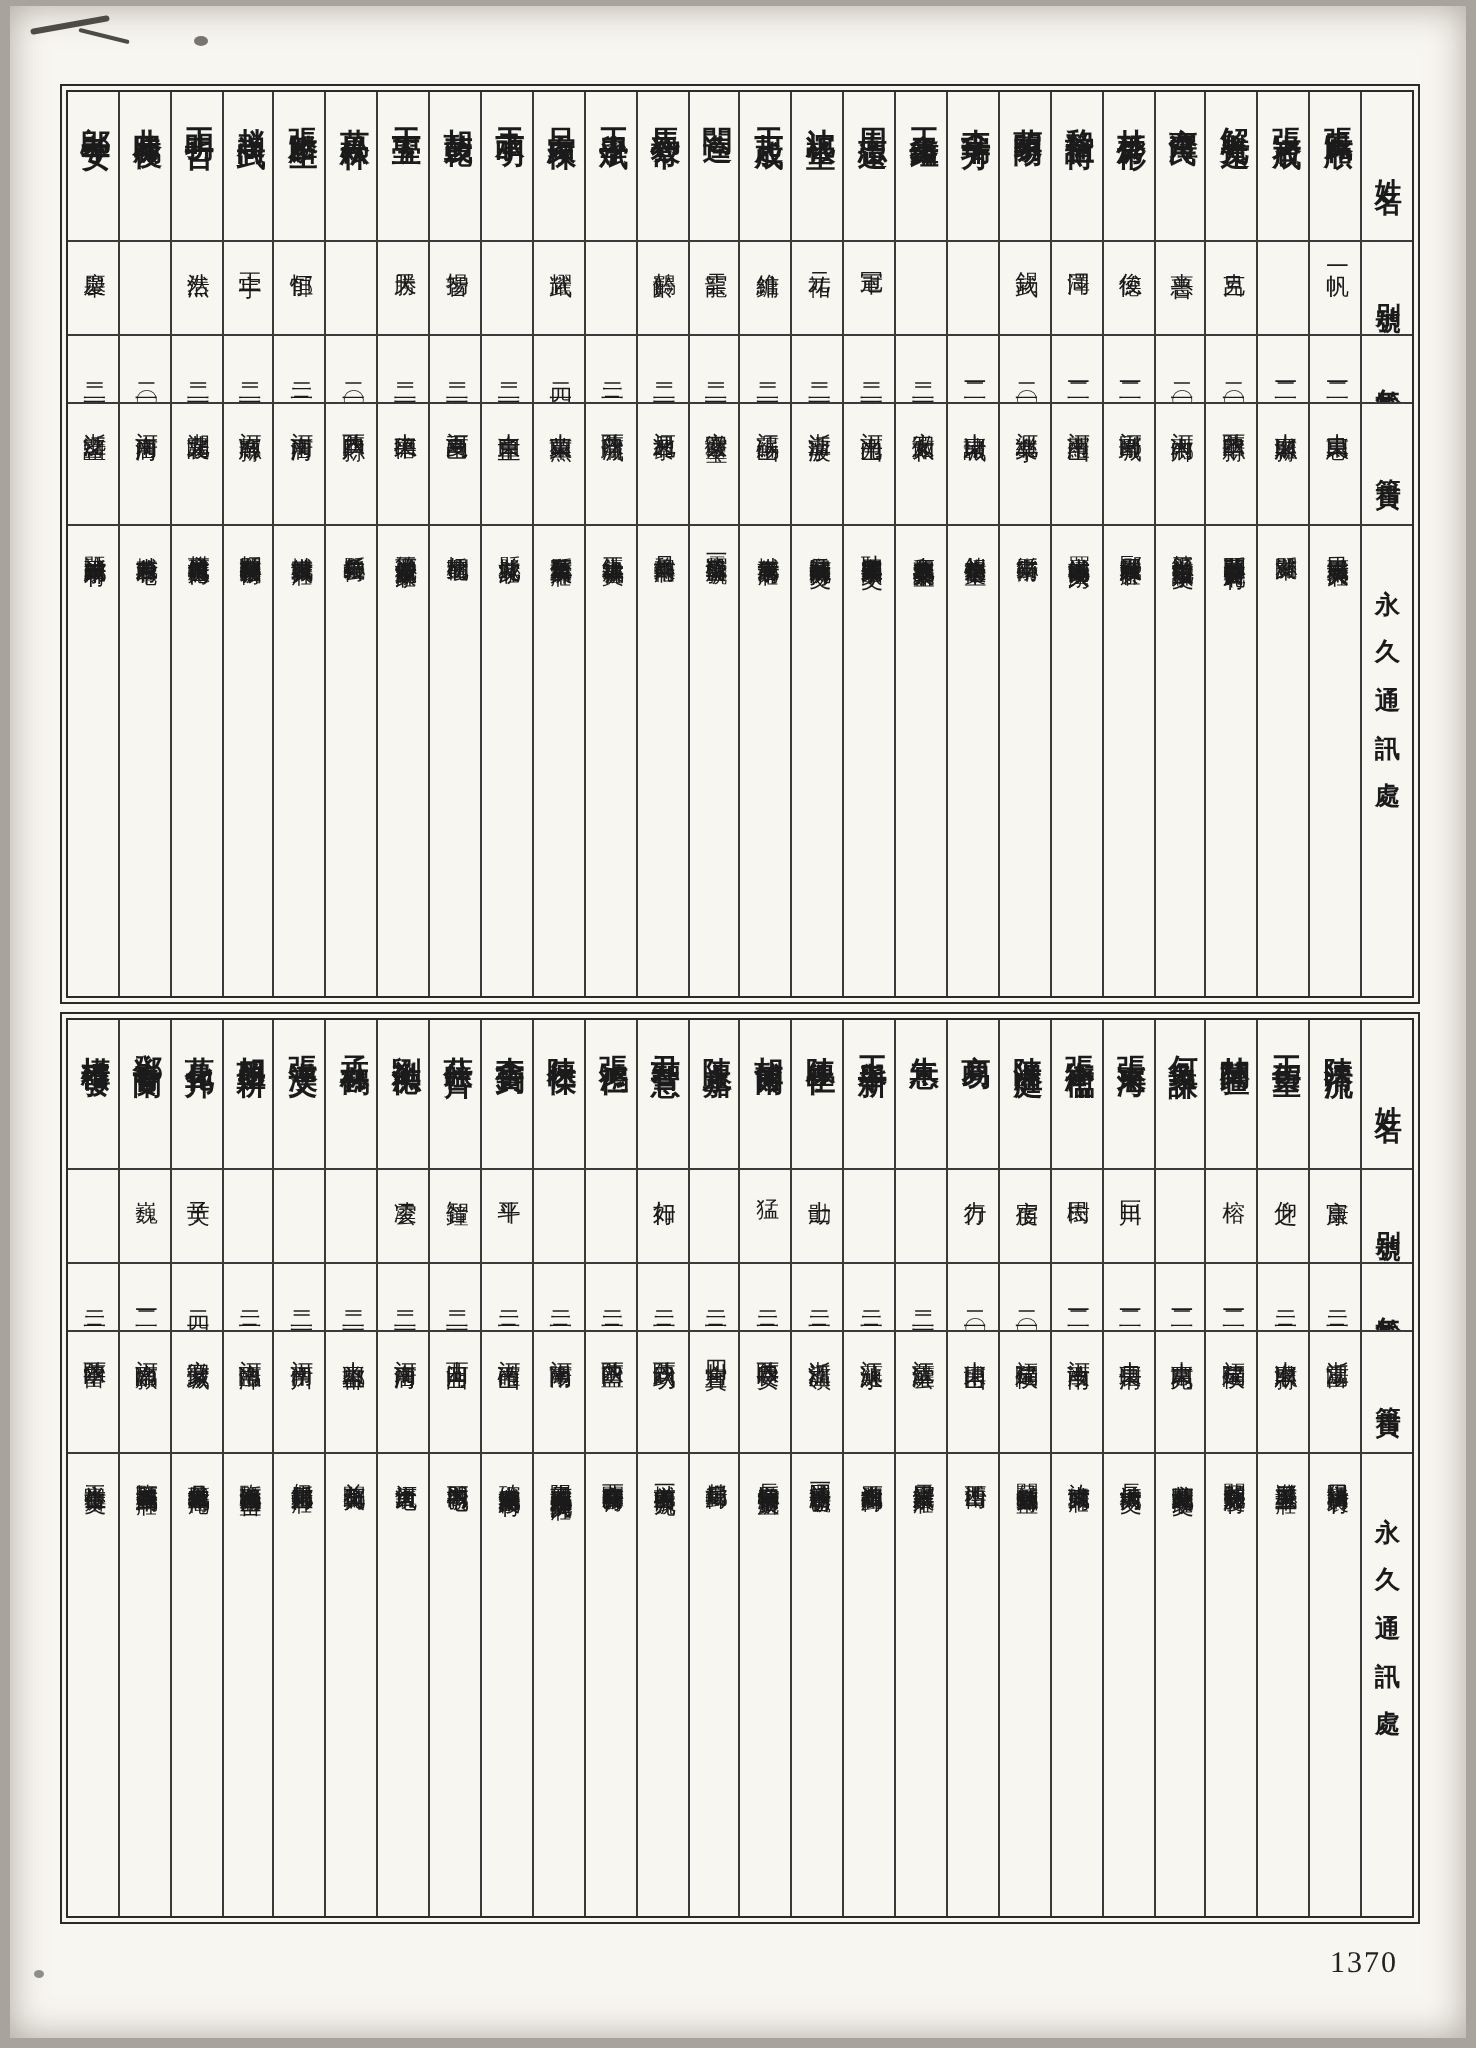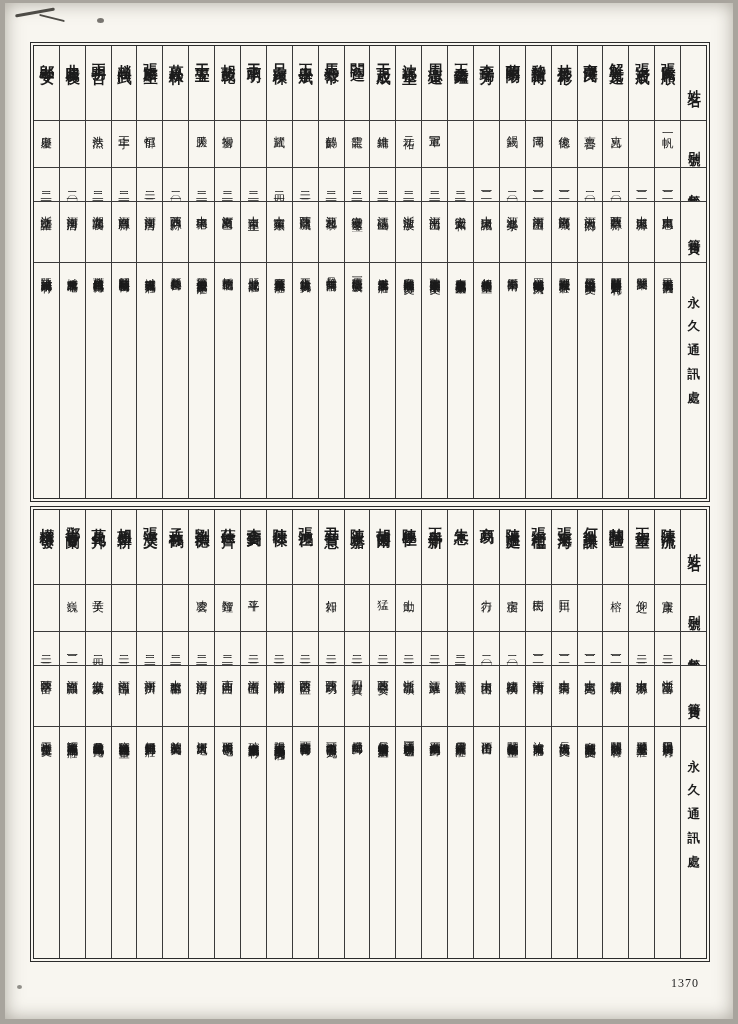--- a/index.html
+++ b/index.html
@@ -53,21 +53,21 @@
 
   .header-col .cell { font-weight:bold; }
   .header-col .cell.name   { font-size:13.5px; letter-spacing:5px; justify-content:center; padding-top:0; }
   .header-col .cell.alias  { font-size:12.5px; letter-spacing:3px; justify-content:center; padding-top:0; }
   .header-col .cell.age    { font-size:12.5px; letter-spacing:1px; justify-content:center; }
   .header-col .cell.origin { font-size:12.5px; letter-spacing:3px; justify-content:center; padding-top:0; }
   .header-col .cell.addr   { font-size:12.5px; letter-spacing:24px; justify-content:flex-start; padding-top:22px; }
 
   .page-number {
     position:absolute; right:34px; bottom:28px;
-    font-size:12px; letter-spacing:1px; color:#222;
+    font-size:15px; letter-spacing:1px; color:#222;
   }
 
   .artifact { position:absolute; background:#4d4b46; }
   .a1 { left:10px;  top:8px;  width:40px; height:3px; transform:rotate(-10deg); border-radius:2px; }
   .a2 { left:34px;  top:14px; width:26px; height:2px; transform:rotate(14deg);  border-radius:2px; }
   .a3 { left:92px;  top:15px; width:7px;  height:5px; border-radius:50%; opacity:.75; }
   .a4 { left:12px;  bottom:30px; width:5px; height:4px; border-radius:50%; opacity:.6; }
 </style>
 </head>
 <body>

